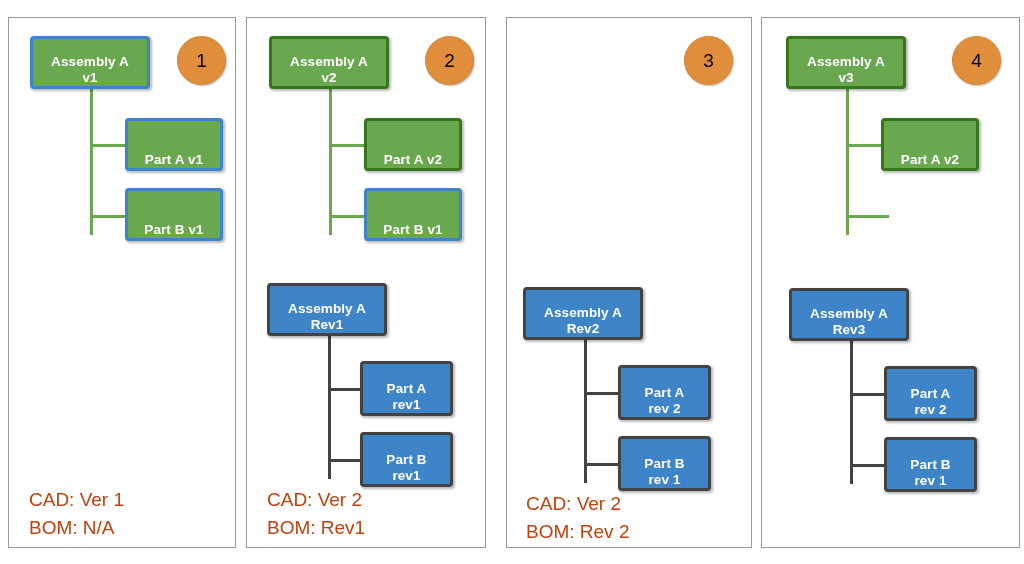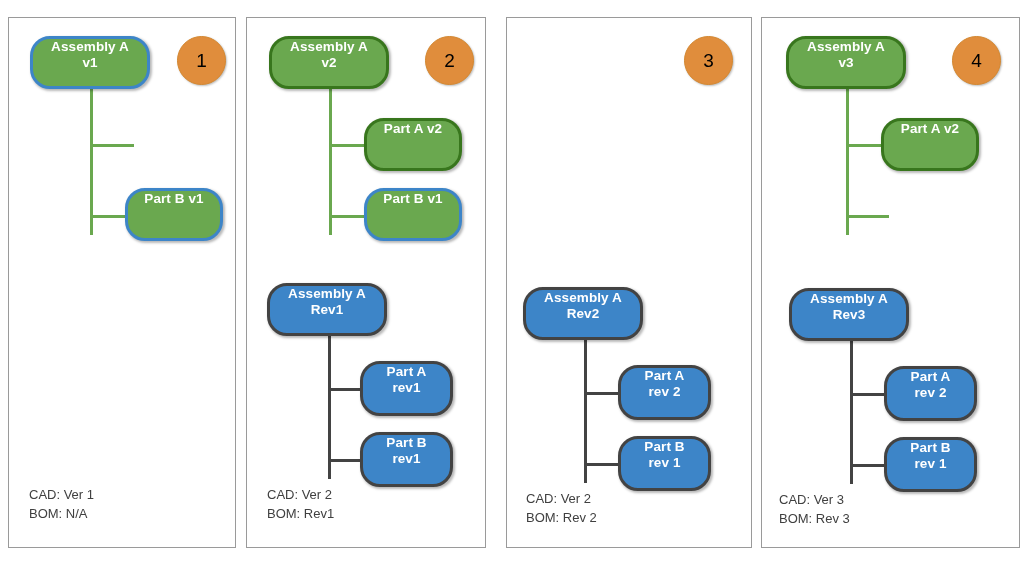--- a/index.html
+++ b/index.html
@@ -37,26 +37,26 @@
     color:#000;
     font-size:19px;
     display:flex;align-items:center;justify-content:center;
     box-shadow:1px 1px 2px rgba(0,0,0,.25);
   }
 
   
   .node{
     position:absolute;
     box-sizing:border-box;
-    border-radius:20px;
+    border-radius:4px;
     color:#ffffff;
     font-size:13.5px;
     font-weight:bold;
     line-height:1.18;
-    display:flex;align-items:flex-start;justify-content:center;
+    display:flex;align-items:flex-end;justify-content:center;
     text-align:center;
     z-index:3;
     box-shadow:1.5px 1.5px 2.5px rgba(0,0,0,.28);
     letter-spacing:.1px;
   }
   .node span{display:block;white-space:pre-line;}
 
   .green{background:#6AA84F;}
   .blue {background:#3D85C8;}
   .bd-blue {border:3.2px solid #3D85C8;}
@@ -64,22 +64,22 @@
   .bd-dark {border:3.2px solid #434343;}
 
   
   .conn{position:absolute;z-index:1;}
   .conn.g{background:#6AA84F;}
   .conn.d{background:#434343;}
 
   
   .caption{
     position:absolute;
-    color:#404040;
-    font-size:13px;
+    color:#c2410c;
+    font-size:19px;
     line-height:1.45;
     white-space:pre-line;
     z-index:2;
   }
 </style>
 </head>
 <body>
 
 <div class="canvas">
 
@@ -87,20 +87,23 @@
     <div class="badge" style="left:168px;top:18px;">1</div>
 
     <div class="conn g" style="left:81px;top:70px;width:3px;height:147px;"></div>
     <div class="conn g" style="left:81px;top:126px;width:44px;height:3px;"></div>
     <div class="conn g" style="left:81px;top:197px;width:44px;height:3px;"></div>
 
     <div class="node green bd-blue" style="left:21px;top:18px;width:120px;height:53px;">
       <span>Assembly A
 v1</span>
     </div>
+    <div class="node green bd-blue" style="left:116px;top:100px;width:98px;height:53px;">
+      <span>Part A v1</span>
+    </div>
     <div class="node green bd-blue" style="left:116px;top:170px;width:98px;height:53px;">
       <span>Part B v1</span>
     </div>
 
     <div class="caption" style="left:20px;top:468px;">CAD: Ver 1
 BOM: N/A</div>
   </div>
 
   <div class="panel" id="panel-2">
     <div class="badge" style="left:178px;top:18px;">2</div>
@@ -190,17 +193,15 @@
     </div>
     <div class="node blue bd-dark" style="left:122px;top:348px;width:93px;height:55px;">
       <span>Part A
 rev 2</span>
     </div>
     <div class="node blue bd-dark" style="left:122px;top:419px;width:93px;height:55px;">
       <span>Part B
 rev 1</span>
     </div>
 
-    <div class="caption" style="left:17px;top:473px;">CAD: Ver 3
-BOM: Rev 3</div>
   </div>
 
 </div>
 
 </body></html>

